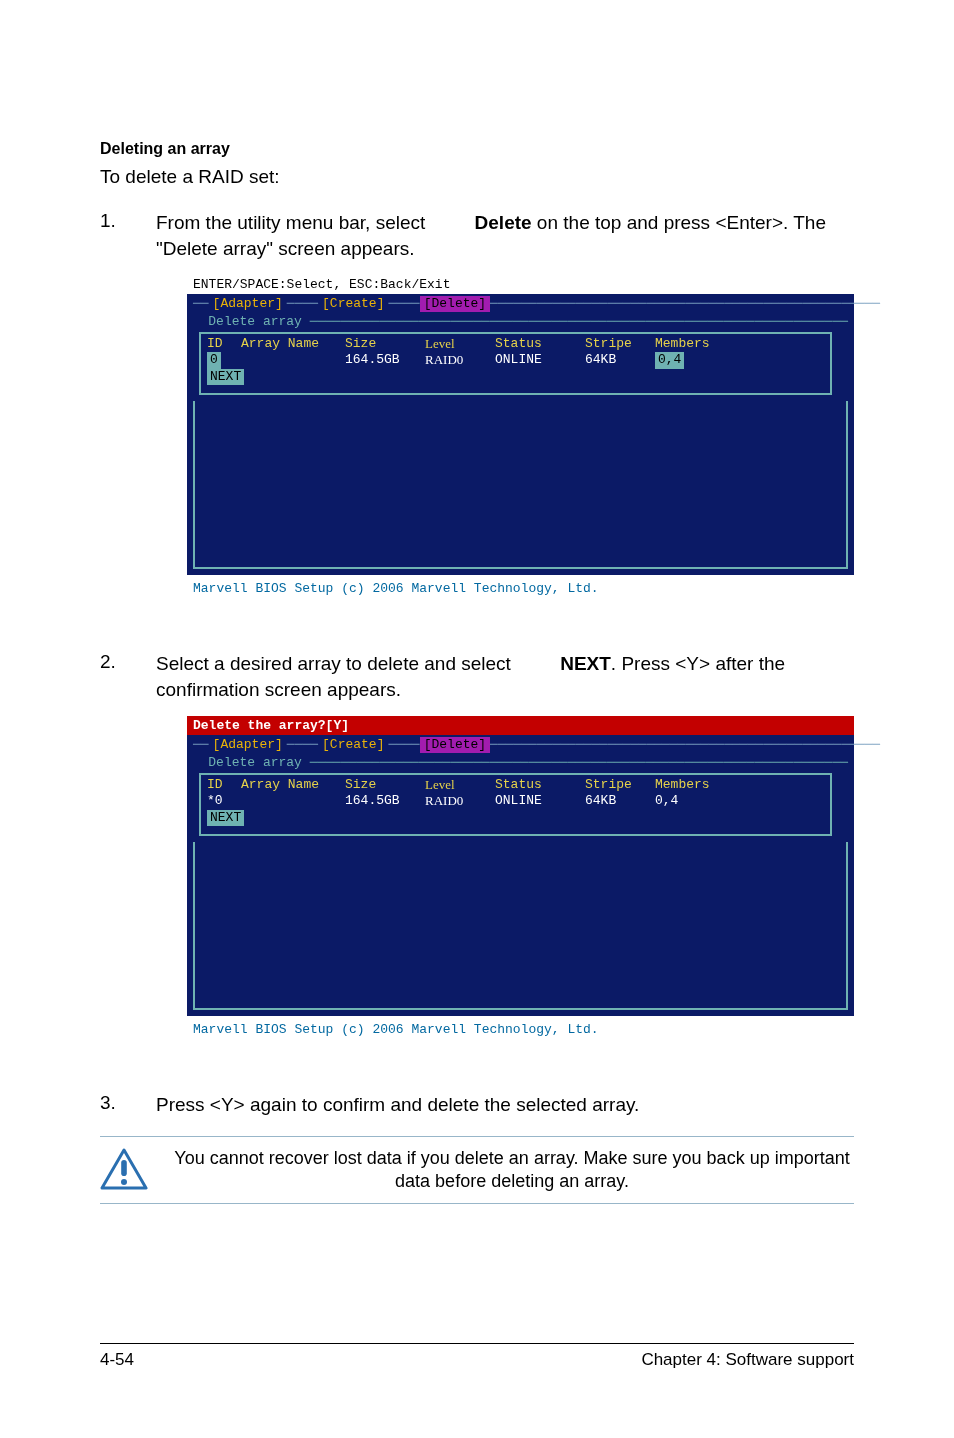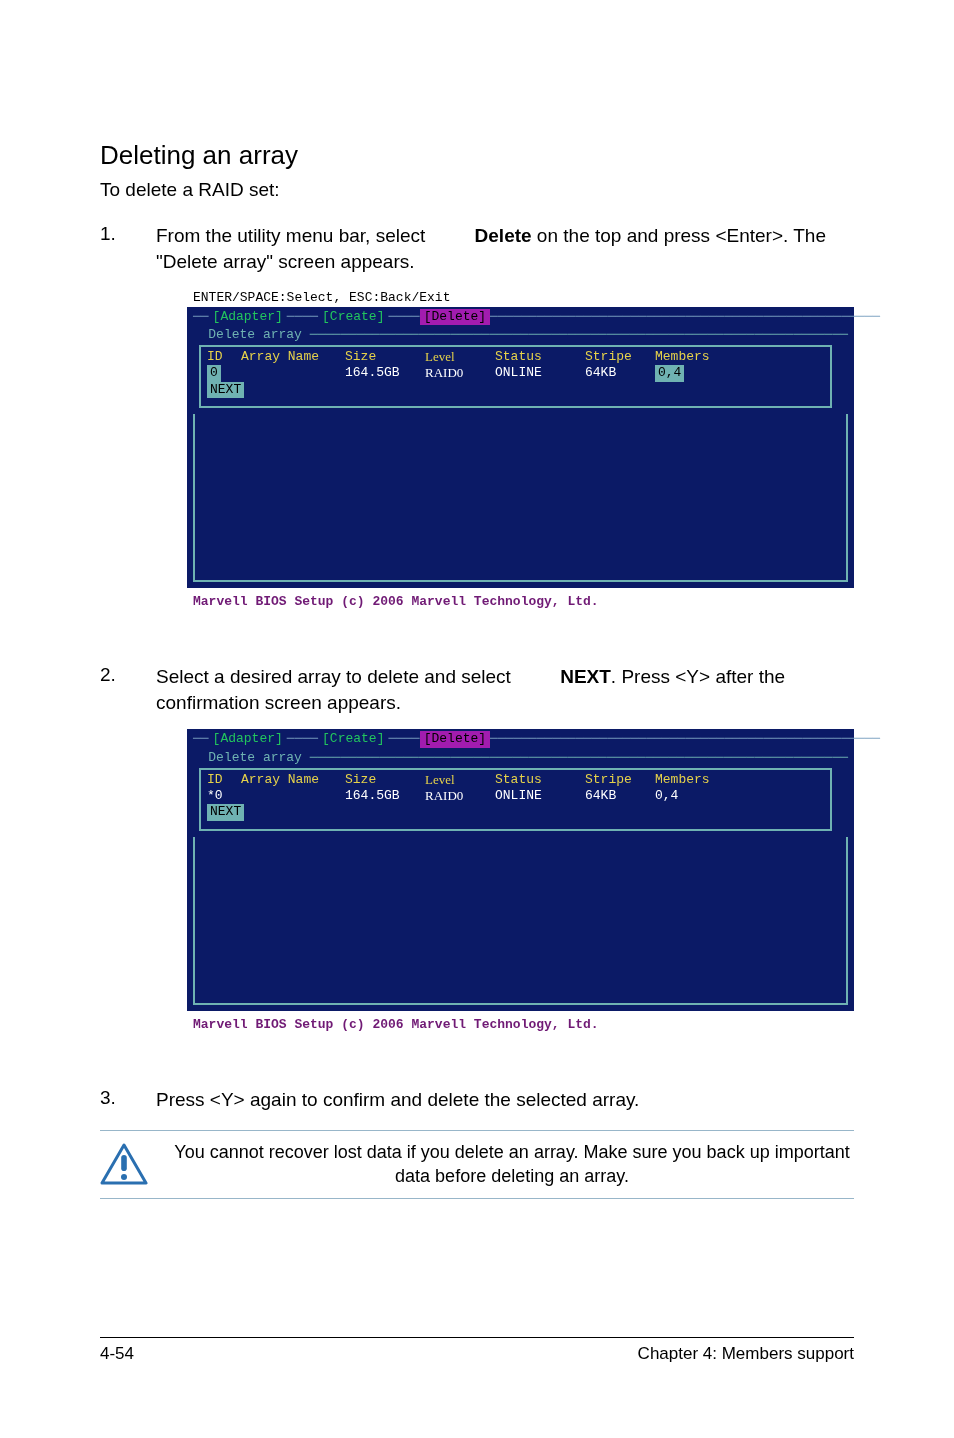--- a/index.html
+++ b/index.html
@@ -9,22 +9,22 @@
     height: 1438px;
     background: #fff;
     font-family: Arial, Helvetica, sans-serif;
     color: #000;
     position: relative;
   }
   .page {
     padding: 140px 100px 0 100px;
   }
   h2.section-title {
-    font-size: 26px;
-    font-weight: normal;
+    font-size: 16px;
+    font-weight: bold;
     margin: 0 0 8px 0;
   }
   .intro {
     font-size: 19px;
     margin: 0 0 22px 0;
   }
   .step {
     display: flex;
     font-size: 19px;
     margin-bottom: 14px;
@@ -64,21 +64,21 @@
     padding: 0 6px 6px 6px;
     position: relative;
   }
   .tabs {
     display: flex;
     align-items: center;
     gap: 0;
     padding-top: 2px;
   }
   .tab {
-    color: #22c55e;
+    color: #eab308;
     padding: 0 4px;
     text-align: center;
   }
   .tab-line {
     color: #7aa0c0;
     flex: 0 0 auto;
   }
   .tab-sel {
     background: #a21caf;
     color: #000;
@@ -116,23 +116,22 @@
   }
   .outer-area {
     border-left: 2px solid #6fb2b2;
     border-right: 2px solid #6fb2b2;
     border-bottom: 2px solid #6fb2b2;
     margin: 0 0 0 0;
     height: 168px;
   }
   .bios-footer {
     background: #fff;
-    color: #701a75;
+    color: #0369a1;
     padding: 6px 6px 4px 6px;
-    font-weight: bold;
   }
 
   .note-row {
     display: flex;
     align-items: center;
     gap: 22px;
     border-top: 1px solid #98b6c9;
     border-bottom: 1px solid #98b6c9;
     padding: 10px 0;
     margin: 18px 0 0 0;
@@ -145,21 +144,21 @@
   .note-text {
     font-size: 18px;
     line-height: 1.3;
     text-align: center;
   }
 
   .page-footer {
     position: absolute;
     left: 100px;
     right: 100px;
-    bottom: 74px;
+    bottom: 68px;
     border-top: 1px solid #000;
     padding-top: 6px;
     display: flex;
     justify-content: space-between;
     font-size: 17px;
   }
 </style>
 </head>
 <body>
 
@@ -219,20 +218,21 @@
   </div>
 
   <div class="step">
     <div class="step-num">2.</div>
     <div class="step-text">
       <span>Select a desired array to delete and select </span><b>NEXT</b><span>. Press &lt;Y&gt; after the confirmation screen appears.</span>
     </div>
   </div>
 
   <div class="bios">
+    <div class="bios-top-red">Delete the array?[Y]</div>
     <div class="bios-body">
       <div class="tabs">
         <span class="tab-line">──</span>
         <span class="tab">[Adapter]</span>
         <span class="tab-line">────</span>
         <span class="tab">[Create]</span>
         <span class="tab-line">────</span>
         <span class="tab-sel">[Delete]</span>
         <span class="tab-line" style="flex:1;">──────────────────────────────────────────────────</span>
       </div>
@@ -278,14 +278,14 @@
       <rect x="21.2" y="12" width="5.6" height="16" rx="2.8" fill="#2a6fb0"></rect>
       <circle cx="24" cy="34" r="3" fill="#2a6fb0"></circle>
     </svg>
     <div class="note-text">You cannot recover lost data if you delete an array. Make sure you back up important data before deleting an array.</div>
   </div>
 
 </div>
 
 <div class="page-footer">
   <span>4-54</span>
-  <span>Chapter 4: Members support</span>
+  <span>Chapter 4: Software support</span>
 </div>
 
 </body></html>

